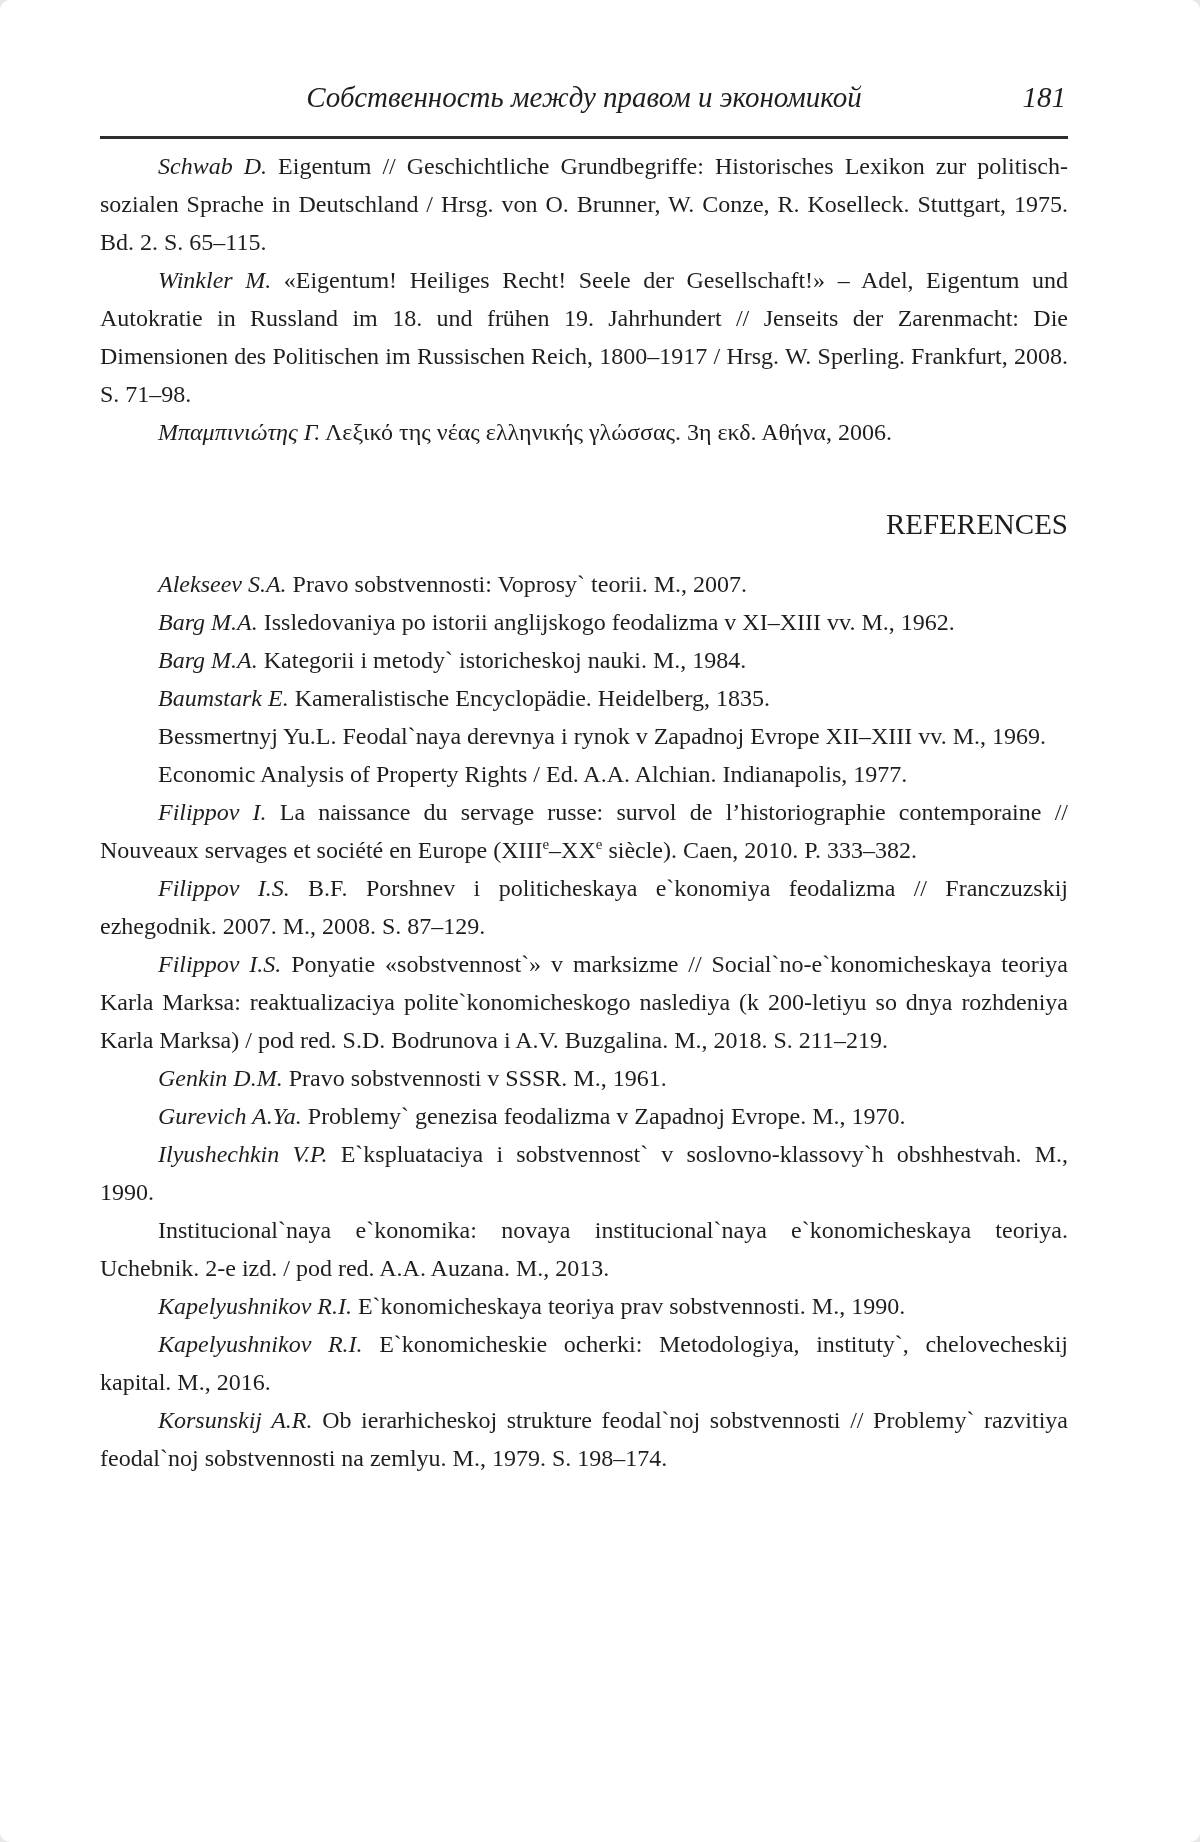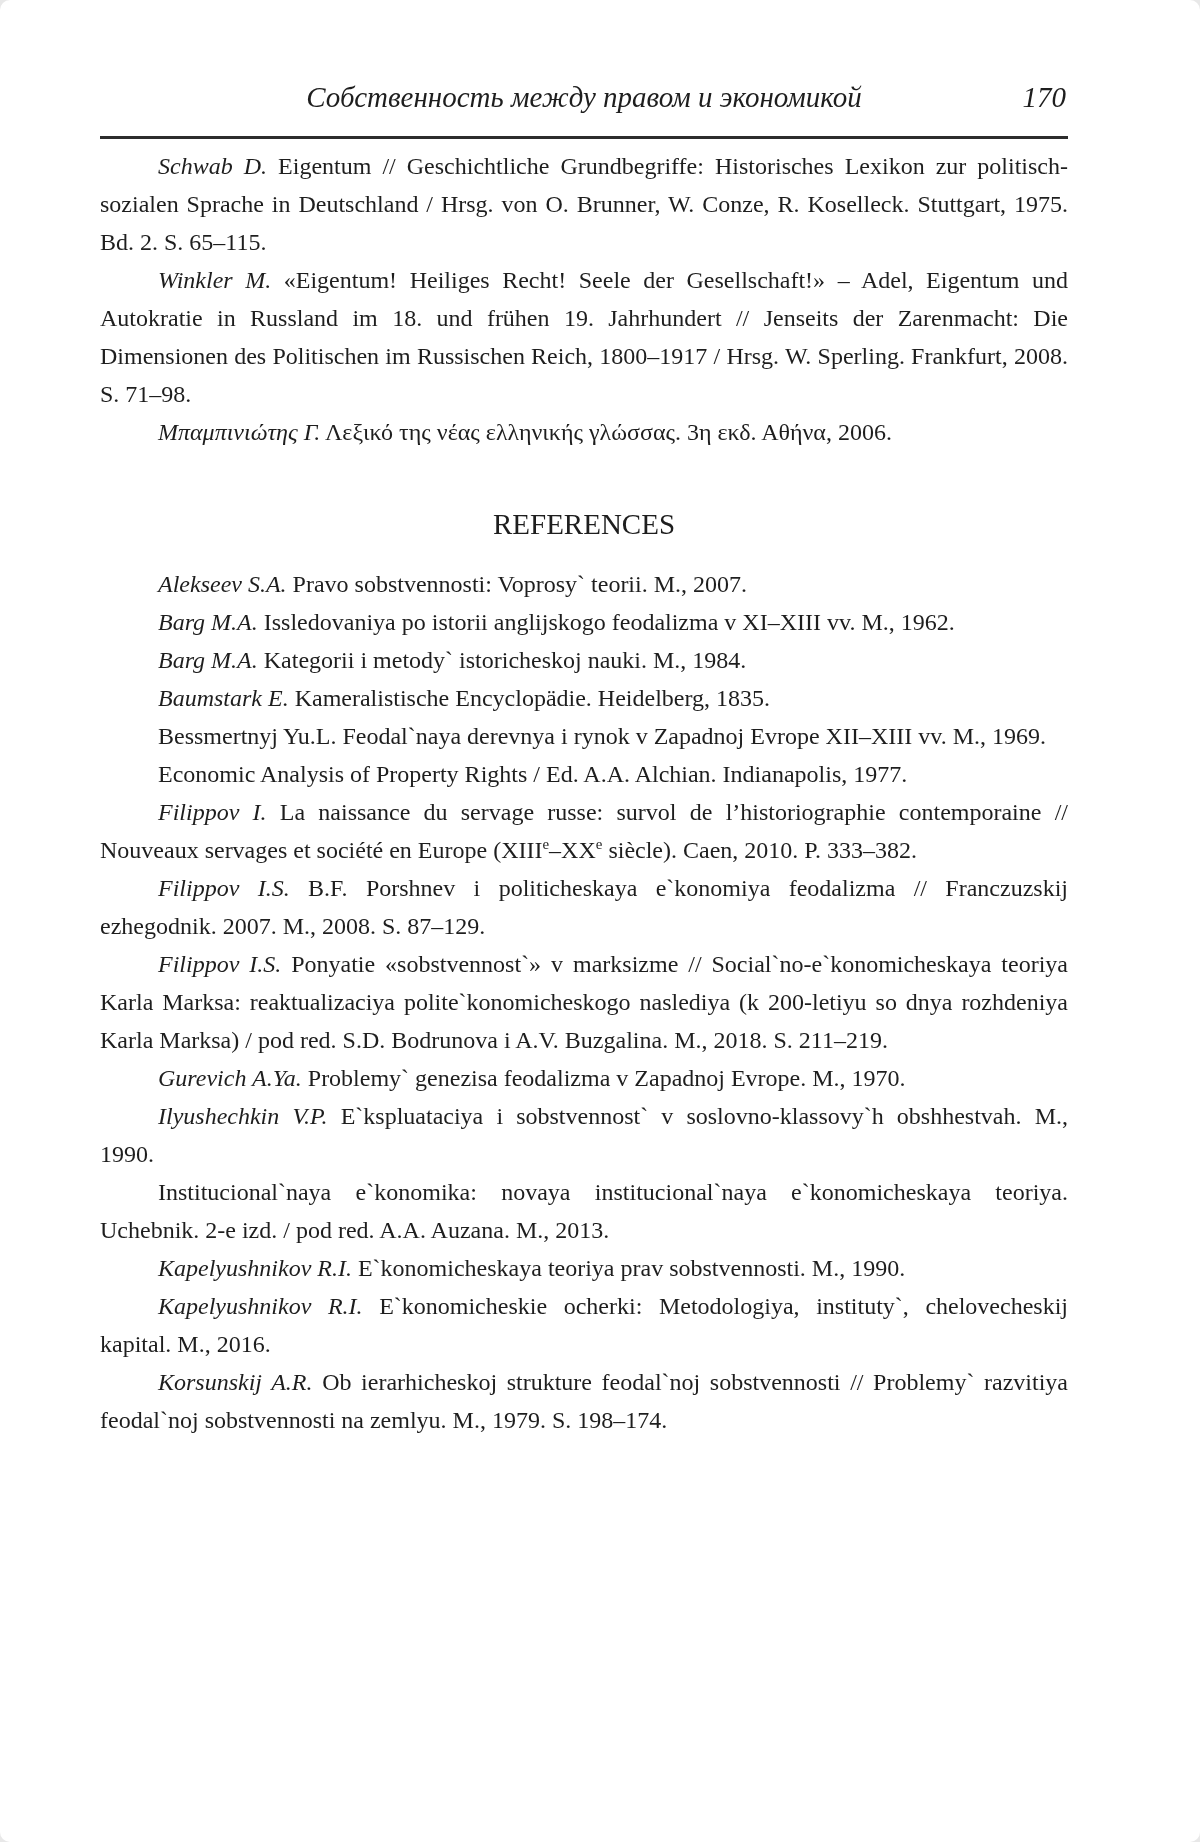--- a/index.html
+++ b/index.html
@@ -41,33 +41,33 @@
     line-height: 38px;
     text-align: justify;
   }
   p.entry { margin: 0; text-indent: 58px; }
   p.entry .i { font-style: italic; }
   p.entry sup { font-size: 0.62em; line-height: 0; vertical-align: super; }
   .ref-heading {
     margin: 54px 0 22px 0;
     font-size: 29px;
     line-height: 38px;
-    text-align: center;
+    text-align: right;
     font-weight: normal;
   }
 </style>
 </head>
 <body>
 
 <div class="page">
   <div class="content">
 
     <div class="running-head">
       <span class="title">Собственность между правом и экономикой</span>
-      <span class="pagenum">170</span>
+      <span class="pagenum">181</span>
     </div>
 
     <div class="rule"></div>
 
     <div class="bib">
         <p class="entry"><span class="i">Schwab D.</span><span> Eigentum // Geschichtliche Grundbegriffe: Historisches Lexikon zur politisch-sozialen Sprache in Deutschland / Hrsg. von O. Brunner, W. Conze, R. Koselleck. Stuttgart, 1975. Bd. 2. S. 65–115.</span></p>
         <p class="entry"><span class="i">Winkler M.</span><span> «Eigentum! Heiliges Recht! Seele der Gesellschaft!» – Adel, Eigentum und Autokratie in Russland im 18. und frühen 19. Jahrhundert // Jenseits der Zarenmacht: Die Dimensionen des Politischen im Russischen Reich, 1800–1917 / Hrsg. W. Sperling. Frankfurt, 2008. S. 71–98.</span></p>
         <p class="entry"><span class="i">Μπαμπινιώτης Γ.</span><span> Λεξικό της νέας ελληνικής γλώσσας. 3η εκδ. Αθήνα, 2006.</span></p>
       </div>
 
@@ -76,20 +76,21 @@
     <div class="bib">
         <p class="entry"><span class="i">Alekseev S.A.</span><span> Pravo sobstvennosti: Voprosy` teorii. M., 2007.</span></p>
         <p class="entry"><span class="i">Barg M.A.</span><span> Issledovaniya po istorii anglijskogo feodalizma v XI–XIII vv. M., 1962.</span></p>
         <p class="entry"><span class="i">Barg M.A.</span><span> Kategorii i metody` istoricheskoj nauki. M., 1984.</span></p>
         <p class="entry"><span class="i">Baumstark E.</span><span> Kameralistische Encyclopädie. Heidelberg, 1835.</span></p>
         <p class="entry"><span>Bessmertnyj Yu.L. Feodal`naya derevnya i rynok v Zapadnoj Evrope XII–XIII vv. M., 1969.</span></p>
         <p class="entry"><span>Economic Analysis of Property Rights / Ed. A.A. Alchian. Indianapolis, 1977.</span></p>
         <p class="entry"><span class="i">Filippov I.</span><span> La naissance du servage russe: survol de l’historiographie contemporaine // Nouveaux servages et société en Europe (XIII</span><sup>e</sup><span>–XX</span><sup>e</sup><span> siècle). Caen, 2010. P. 333–382.</span></p>
         <p class="entry"><span class="i">Filippov I.S.</span><span> B.F. Porshnev i politicheskaya e`konomiya feodalizma // Franczuzskij ezhegodnik. 2007. M., 2008. S. 87–129.</span></p>
         <p class="entry"><span class="i">Filippov I.S.</span><span> Ponyatie «sobstvennost`» v marksizme // Social`no-e`konomicheskaya teoriya Karla Marksa: reaktualizaciya polite`konomicheskogo naslediya (k 200-letiyu so dnya rozhdeniya Karla Marksa) / pod red. S.D. Bodrunova i A.V. Buzgalina. M., 2018. S. 211–219.</span></p>
+        <p class="entry"><span class="i">Genkin D.M.</span><span> Pravo sobstvennosti v SSSR. M., 1961.</span></p>
         <p class="entry"><span class="i">Gurevich A.Ya.</span><span> Problemy` genezisa feodalizma v Zapadnoj Evrope. M., 1970.</span></p>
         <p class="entry"><span class="i">Ilyushechkin V.P.</span><span> E`kspluataciya i sobstvennost` v soslovno-klassovy`h obshhestvah. M., 1990.</span></p>
         <p class="entry"><span>Institucional`naya e`konomika: novaya institucional`naya e`konomicheskaya teoriya. Uchebnik. 2-e izd. / pod red. A.A. Auzana. M., 2013.</span></p>
         <p class="entry"><span class="i">Kapelyushnikov R.I.</span><span> E`konomicheskaya teoriya prav sobstvennosti. M., 1990.</span></p>
         <p class="entry"><span class="i">Kapelyushnikov R.I.</span><span> E`konomicheskie ocherki: Metodologiya, instituty`, chelovecheskij kapital. M., 2016.</span></p>
         <p class="entry"><span class="i">Korsunskij A.R.</span><span> Ob ierarhicheskoj strukture feodal`noj sobstvennosti // Problemy` razvitiya feodal`noj sobstvennosti na zemlyu. M., 1979. S. 198–174.</span></p>
       </div>
 
   </div>
 </div>

